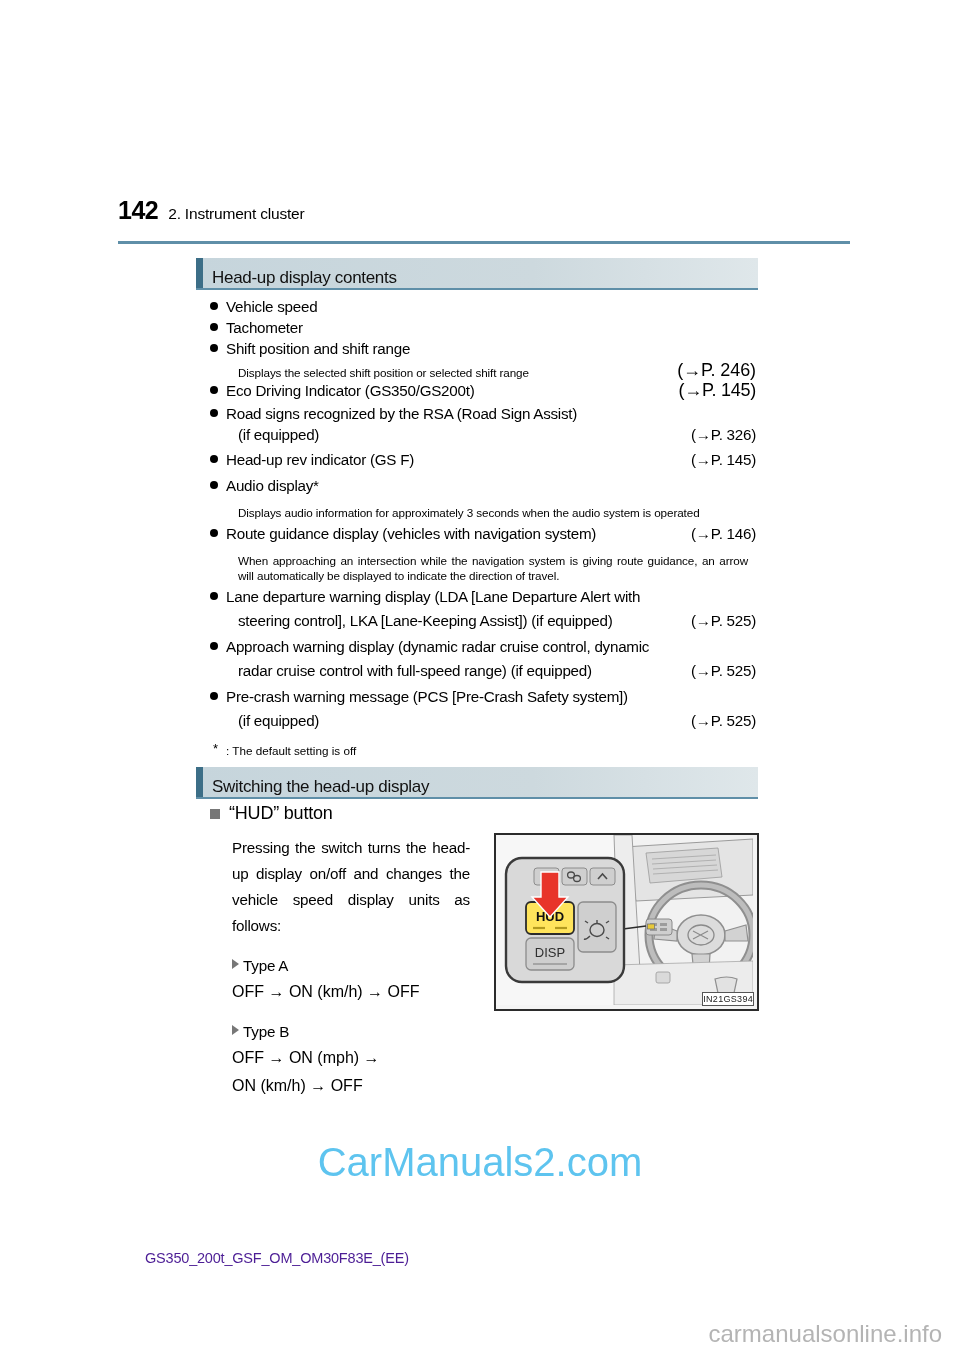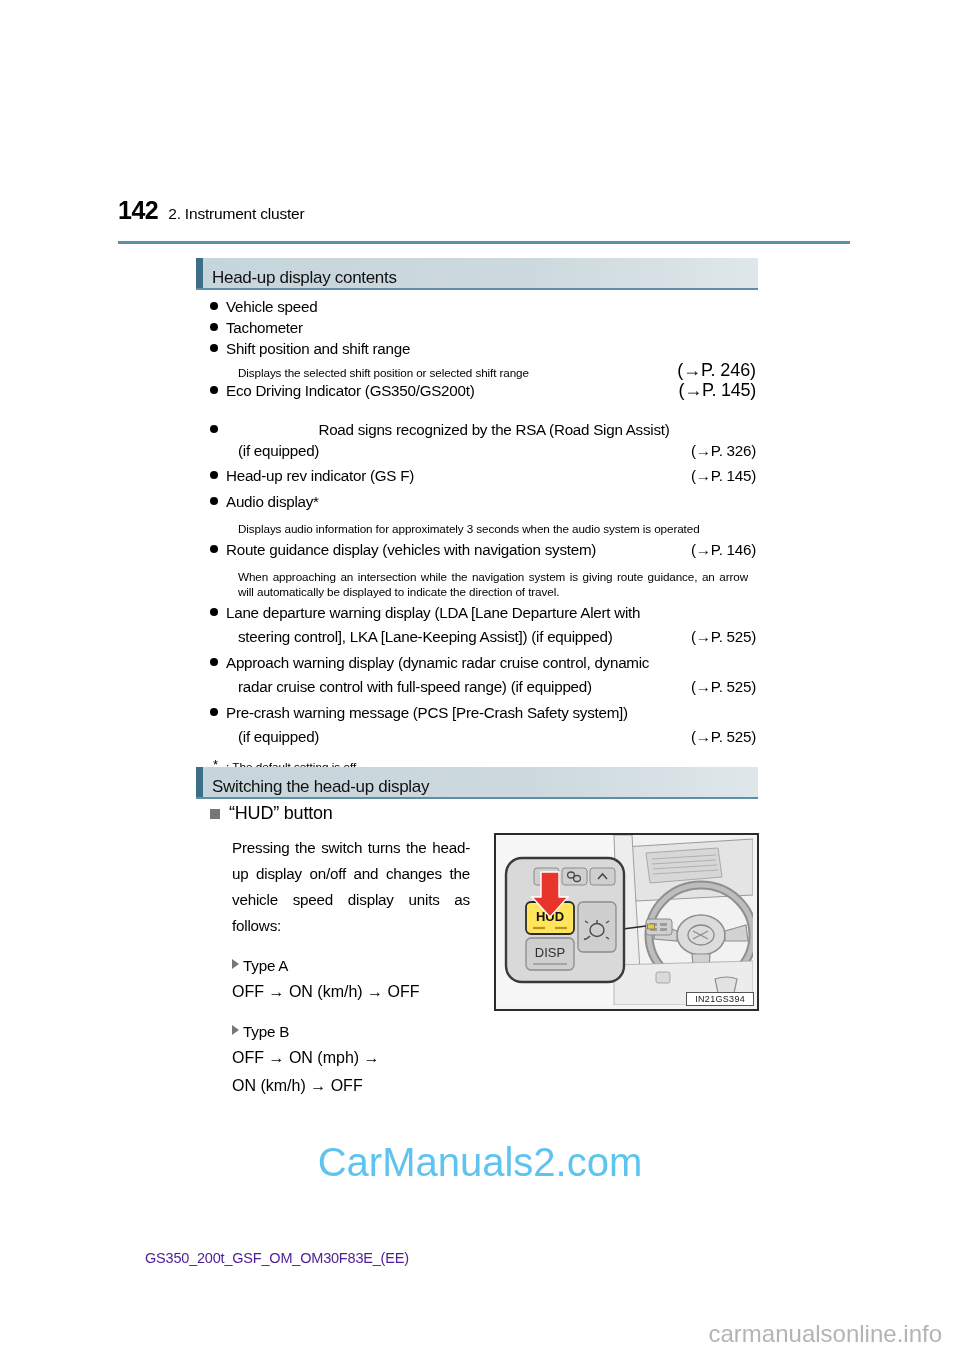--- a/index.html
+++ b/index.html
@@ -202,21 +202,21 @@
     background: #f4f4f4;
     overflow: hidden;
   }
   .illus-id {
     position: absolute;
     right: 3px;
     bottom: 3px;
     background: #ffffff;
     border: 1px solid #555;
     font-size: 9px;
-    padding: 1px 8px;
+    padding: 1px 0;
     letter-spacing: 0.3px;
     color: #222;
     font-family: "Liberation Sans", sans-serif;
   }
 
   
   .watermark-main {
     position: absolute;
     left: 0;
     top: 1140px;
@@ -279,21 +279,21 @@
     <span>Displays the selected shift position or selected shift range</span>
     <span class="pref small" style="top:-2px;">(→P. 246)</span>
   </div>
 
   <div class="row bullet-row">
     <span class="dot"></span>
     <span>Eco Driving Indicator (GS350/GS200t)</span>
     <span class="pref small">(→P. 145)</span>
   </div>
 
-  <div class="row bullet-row" style="margin-top:18px;text-align:center;">
+  <div class="row bullet-row" style="margin-top:2px;">
     <span class="dot"></span>
     <span>Road signs recognized by the RSA (Road Sign Assist)</span>
   </div>
 
   <div class="row cont-row">
     <span>(if equipped)</span>
     <span class="pref">(→P. 326)</span>
   </div>
 
   <div class="row bullet-row" style="margin-top:4px;">

